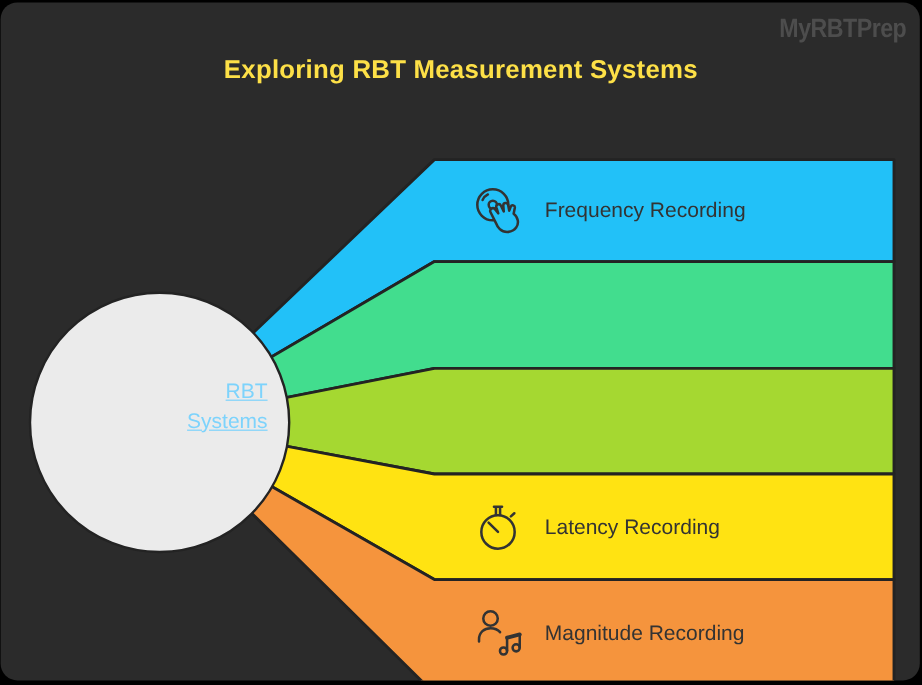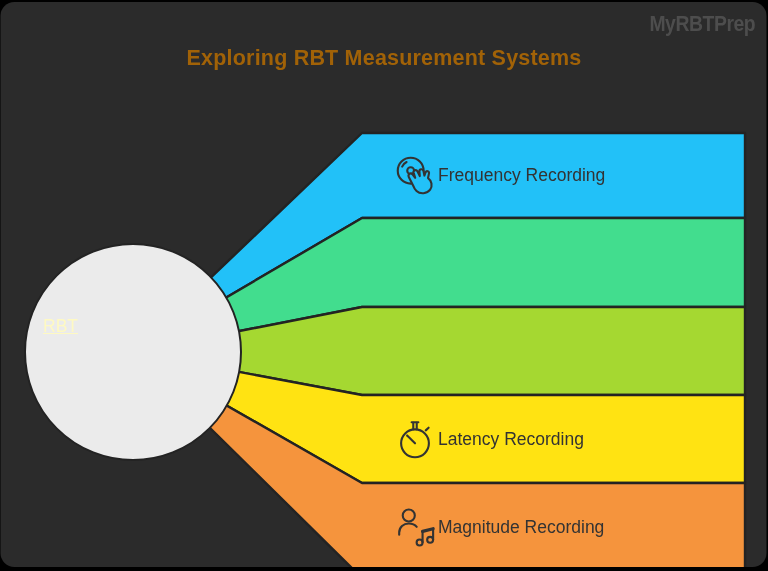--- a/index.html
+++ b/index.html
@@ -3,33 +3,33 @@
 <meta charset="utf-8">
 <style>
   html,body{margin:0;padding:0;background:#000;}
   .stage{
     position:relative;width:768px;height:571px;overflow:hidden;background:#000;
     font-family:"Liberation Sans",sans-serif;
   }
   .stage svg.backdrop{position:absolute;left:0;top:0;}
   .title{
     position:absolute;top:46px;left:0;right:0;text-align:center;
-    font-size:21.5px;font-weight:700;color:#a16207;letter-spacing:.2px;
+    font-size:21.5px;font-weight:700;color:#fde047;letter-spacing:.2px;
   }
   .watermark{
     position:absolute;top:11px;right:13px;
     font-size:22px;font-weight:700;color:#4d4d4d;letter-spacing:-.5px;
     transform:scaleX(.88);transform-origin:100% 50%;
   }
   .circle-label{
-    position:absolute;left:43px;top:314px;width:180px;text-align:left;
-    font-size:17.5px;line-height:24.5px;color:#fef9c3;text-decoration:underline;
+    position:absolute;left:43px;top:314px;width:180px;text-align:right;
+    font-size:17.5px;line-height:24.5px;color:#7dd3fc;text-decoration:underline;
   }
   .row{
-    position:absolute;left:392px;height:46px;display:flex;align-items:center;text-align:center;
+    position:absolute;left:392px;height:46px;display:flex;align-items:center;gap:16px;text-align:center;
   }
   .row .label{font-size:17.5px;color:#333;white-space:nowrap;}
   .row .icon{width:46px;height:46px;display:block;}
   .r1{top:152px}.r2{top:240px}.r3{top:328px}.r4{top:416px}.r5{top:504px}
 </style>
 </head>
 <body>
 
 <div class="stage">
 
@@ -51,20 +51,21 @@
     </g>
 
     <circle cx="133" cy="352" r="108" stroke="#232323" stroke-width="2" fill="#ebebeb"></circle>
   </svg>
 
   <div class="title">Exploring RBT Measurement Systems</div>
   <div class="watermark">MyRBTPrep</div>
 
   <div class="circle-label">
     <div>RBT</div>
+    <div>Systems</div>
   </div>
 
   <div class="row r1">
     <svg class="icon" viewBox="0 0 48 48" fill="none" stroke="#333" stroke-width="2.2" stroke-linecap="round" stroke-linejoin="round">
       <circle cx="19.5" cy="19.5" r="13.5"></circle>
       <circle cx="19.5" cy="19.5" r="3.6"></circle>
       <path d="M10.6 15.3 A 10 10 0 0 1 15.2 10.5"></path>
       <path d="M22.8 36.5 L17.5 26 C16.3 23.5 19.3 21.2 21.2 23.1 L24.2 26.9 L22.6 21.7 C21.9 19.2 25.3 17.8 26.5 20.1 L29 25.2 L28.6 20 C28.6 17.4 32.2 17.2 32.8 19.7 L33.8 24.6 L35 21.3 C35.9 19 39 19.8 38.6 22.3 L37.6 27.2 C41.5 30 42.5 35.5 39.8 39.3 C36.5 43.8 29.5 44.3 25.6 40.6 C24.2 39.3 23.2 38 22.8 36.5 Z" fill="#22c1f8"></path>
     </svg>
     <span class="label">Frequency Recording</span>

